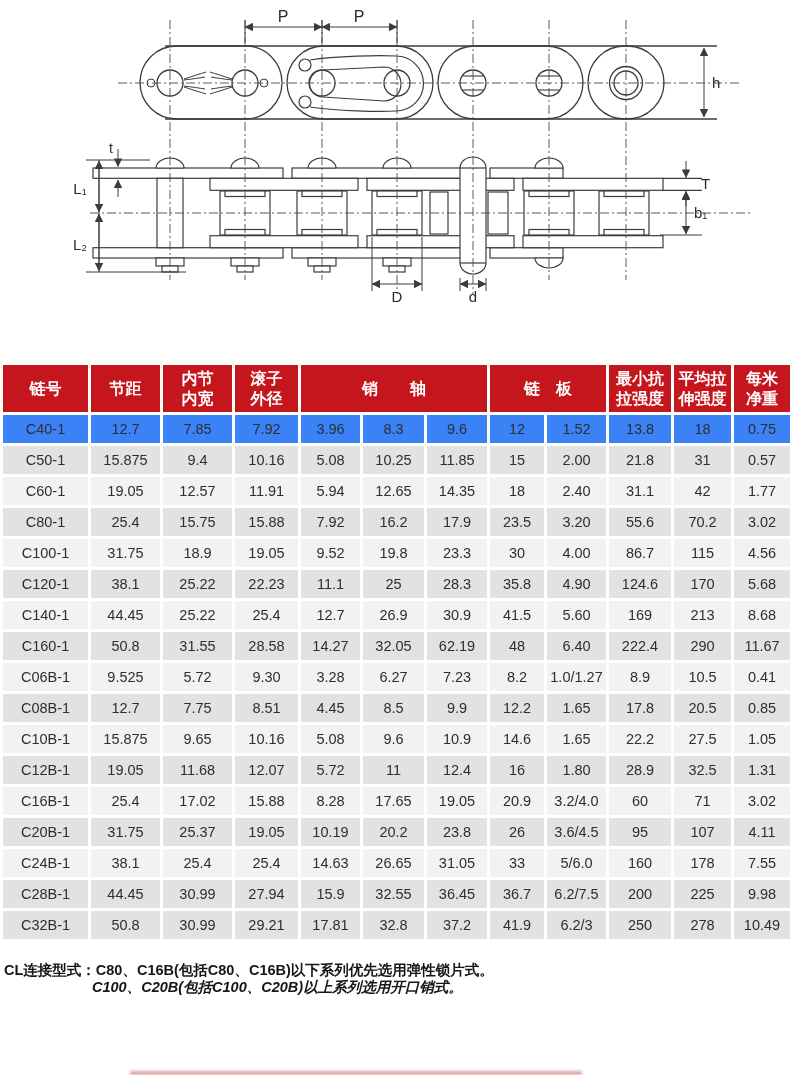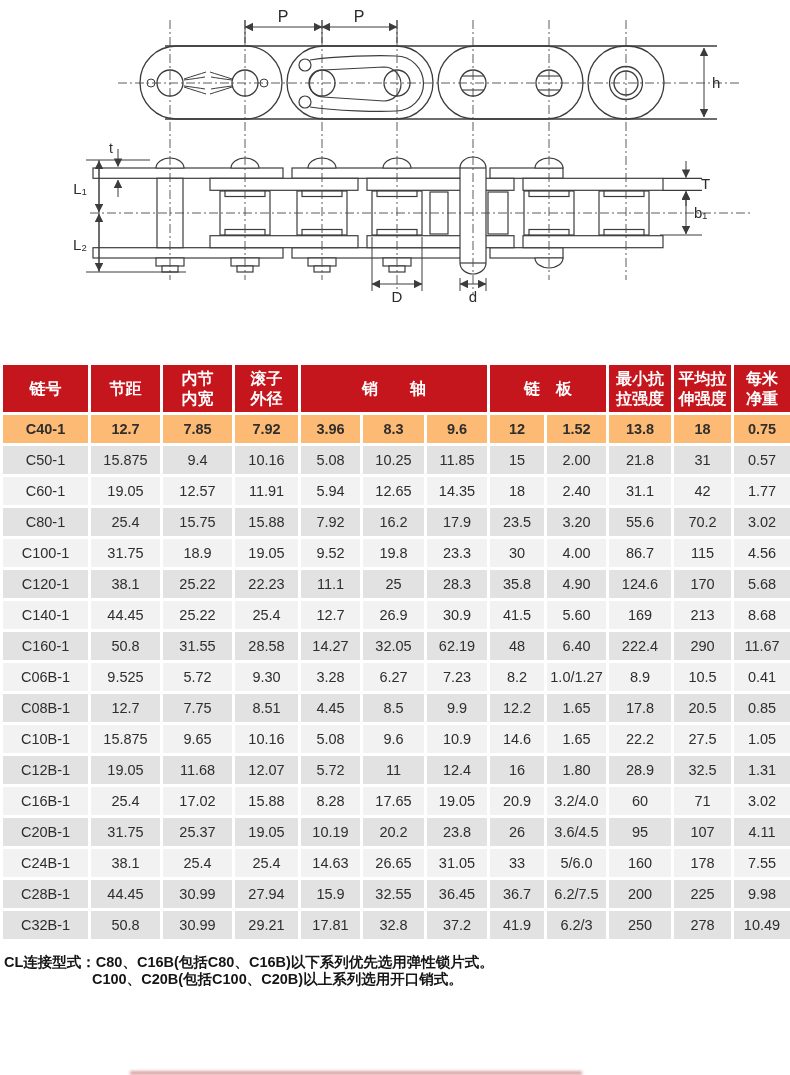--- a/index.html
+++ b/index.html
@@ -15,28 +15,28 @@
     background:#c5151d;color:#fff;border:3px solid #fff;
     white-space:pre-line;text-align:center;vertical-align:middle;
     font-weight:700;font-size:16px;line-height:1.25;padding:0;
   }
   table.spec thead tr.h1 th{height:47px;}
   table.spec thead tr.h2 th{height:41px;font-weight:400;font-size:15px;}
   table.spec td{
     border:3px solid #fff;text-align:center;vertical-align:middle;
     height:28px;font-size:14.5px;color:#2e2e2e;padding:0;
   }
-  tr.dark td{background:#fdba74;font-weight:bold;}
+  tr.dark td{background:#3b82f6;}
   tr.mid td{background:#e2e2e2;}
   tr.light td{background:#f2f2f2;}
   .footnote{
-    margin-top:12px;font-size:14.5px;line-height:16.5px;color:#151515;font-weight:600;
+    margin-top:20px;font-size:14.5px;line-height:16.5px;color:#151515;font-weight:600;
   }
   .footnote .fl1{padding-left:4px;}
-  .footnote .fl2{padding-left:92px;}
+  .footnote .fl2{padding-left:92px;font-style:italic;}
   .cutoff-strip{
     position:absolute;left:130px;bottom:0;width:452px;height:4px;
     background:#c25a57;opacity:.55;filter:blur(1.5px);
   }
 </style>
 </head>
 <body>
 
 <div class="page">
 

